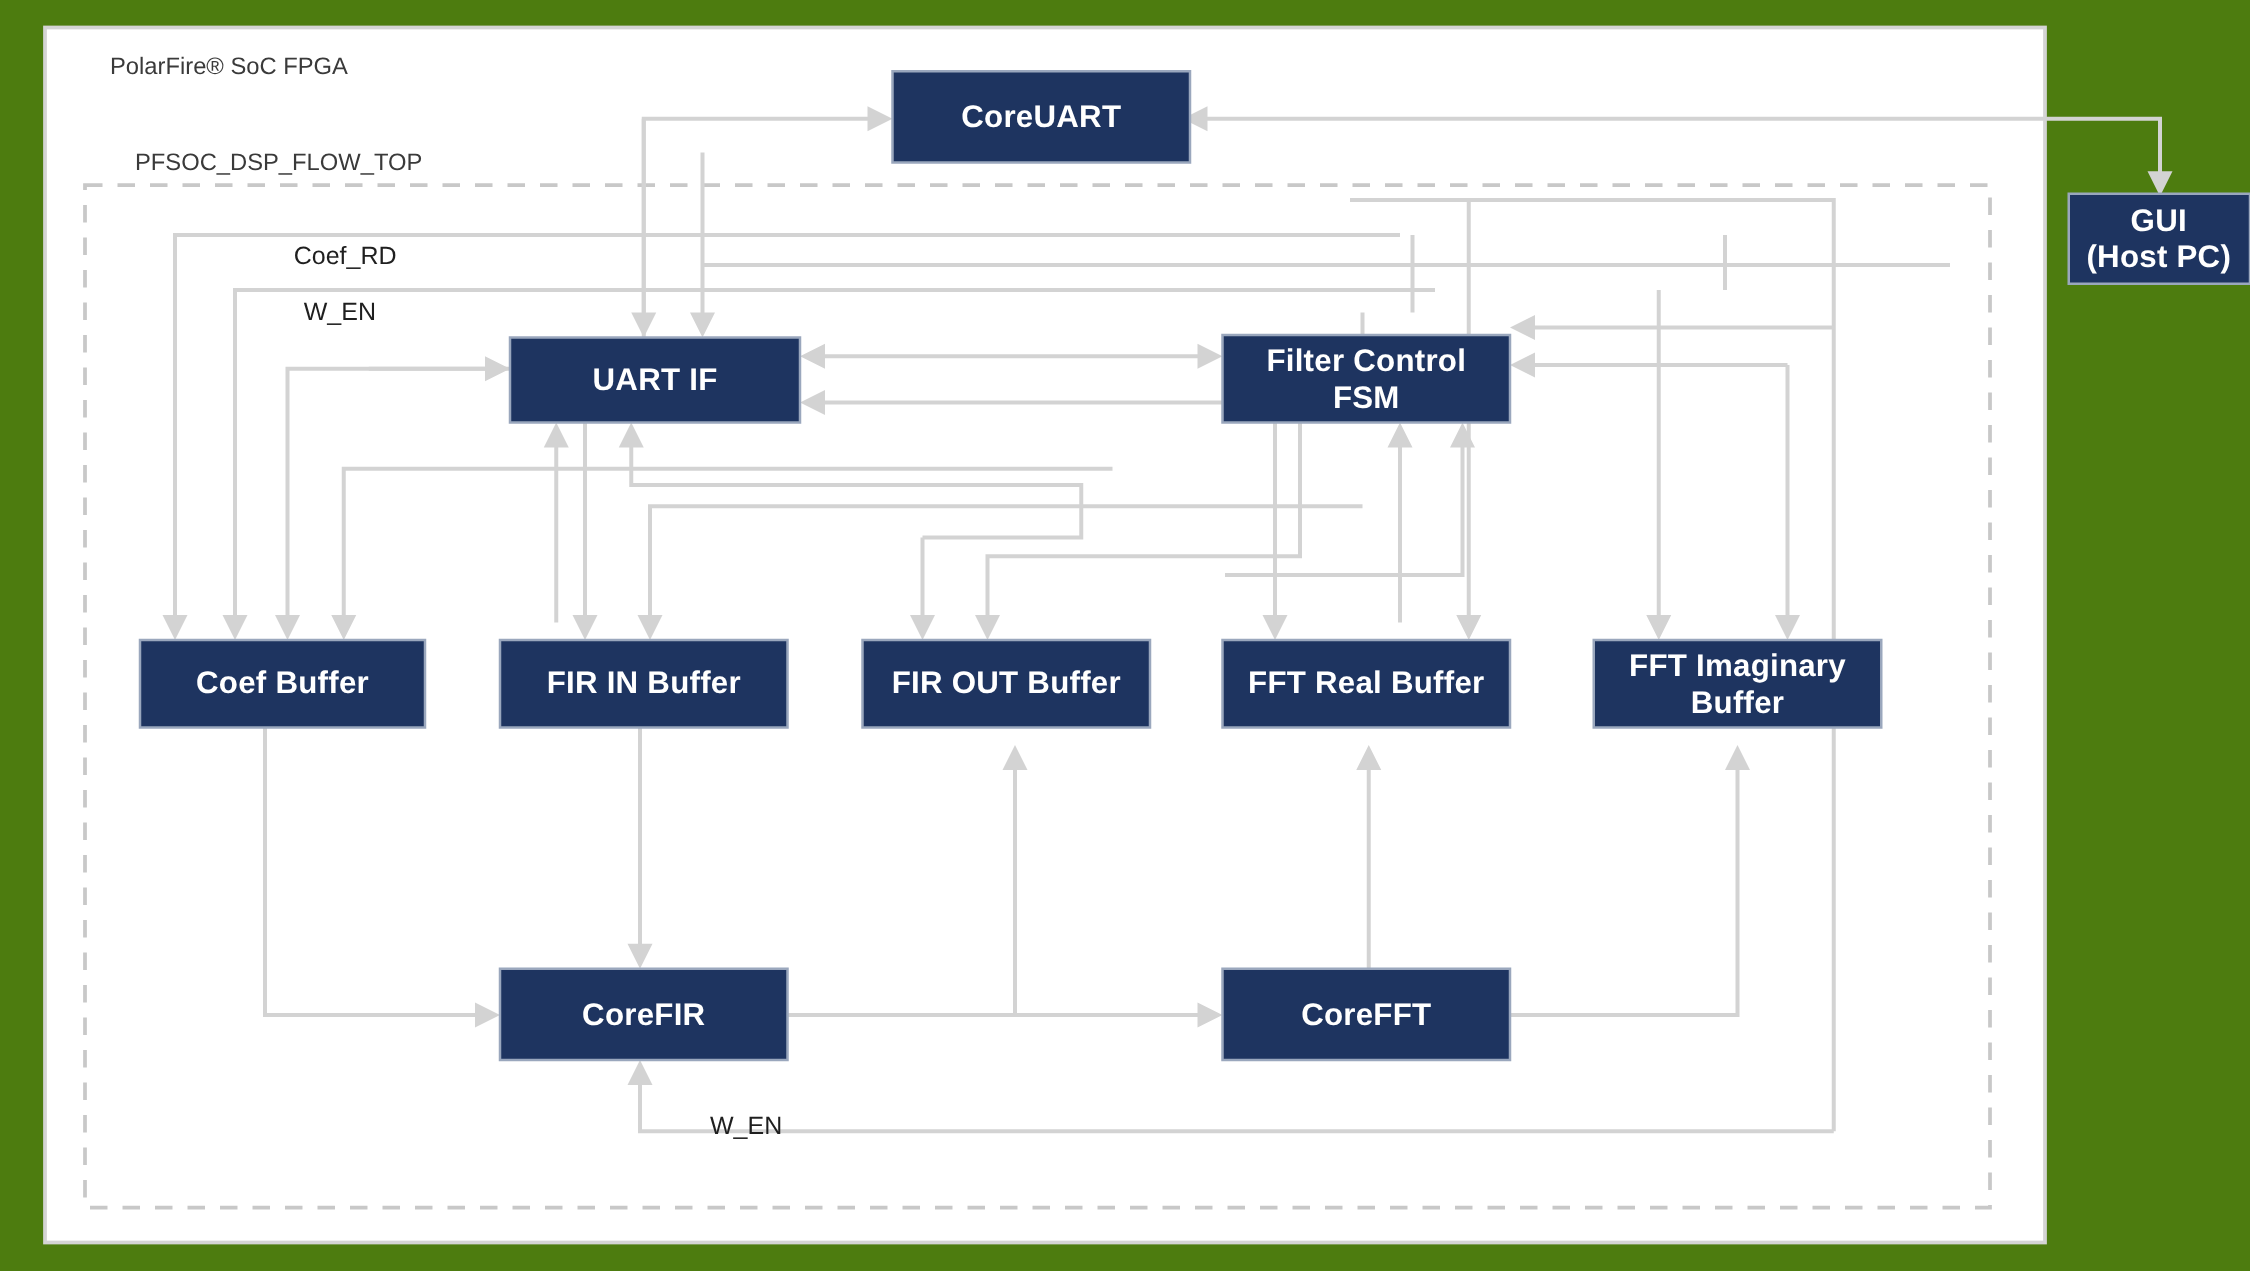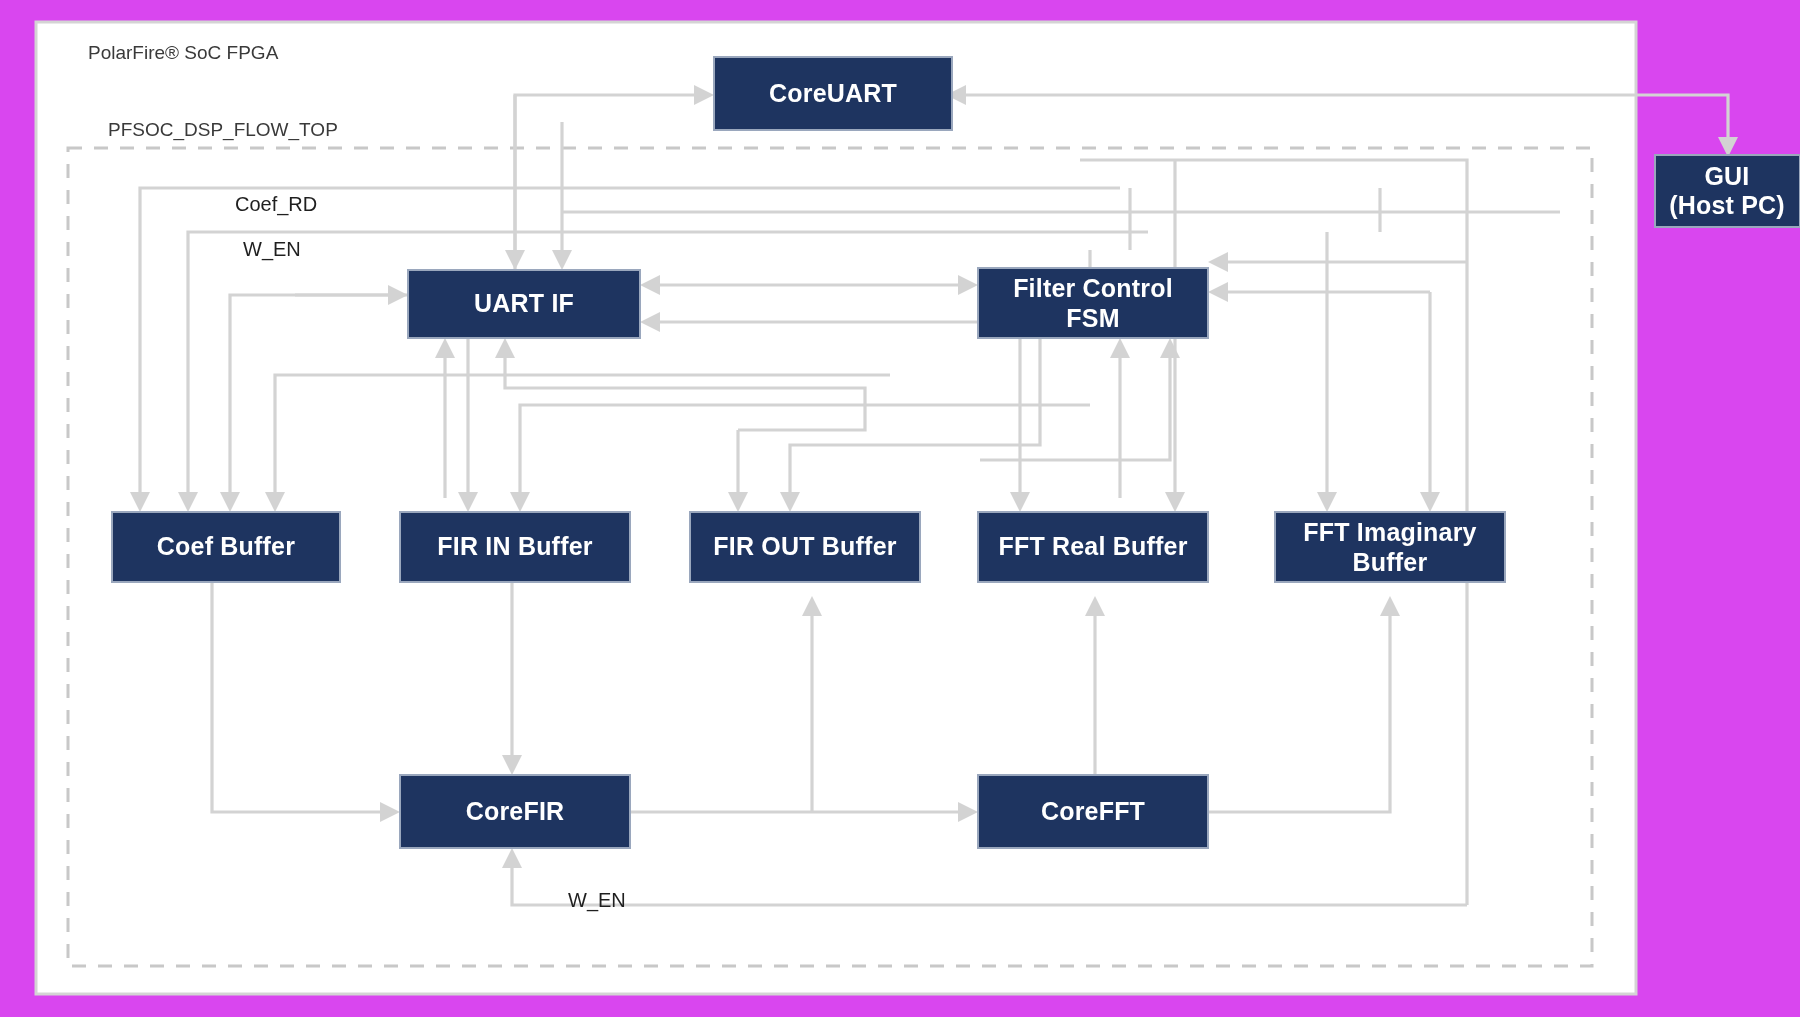--- a/index.html
+++ b/index.html
@@ -7,21 +7,21 @@
     padding: 0;
     background: #ffffff;
   }
   body {
     font-family: "Liberation Sans", sans-serif;
   }
   #canvas {
     position: relative;
     width: 1800px;
     height: 1017px;
-    background: #d946ef;
+    background: #4d7c0f;
     overflow: hidden;
   }
   #diagram-svg {
     position: absolute;
     left: 0;
     top: 0;
     width: 1800px;
     height: 1017px;
   }
   .outer-frame {

